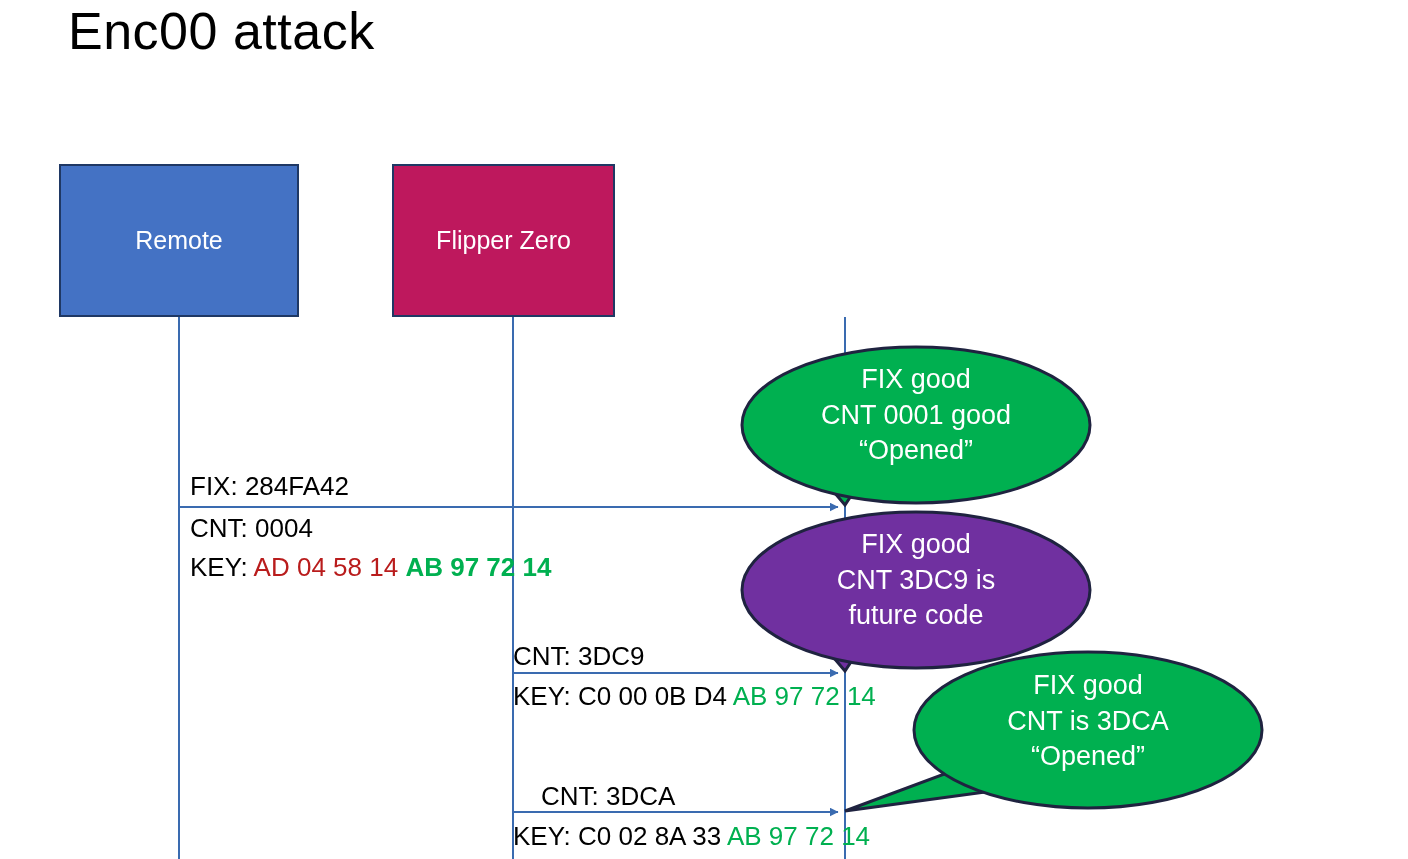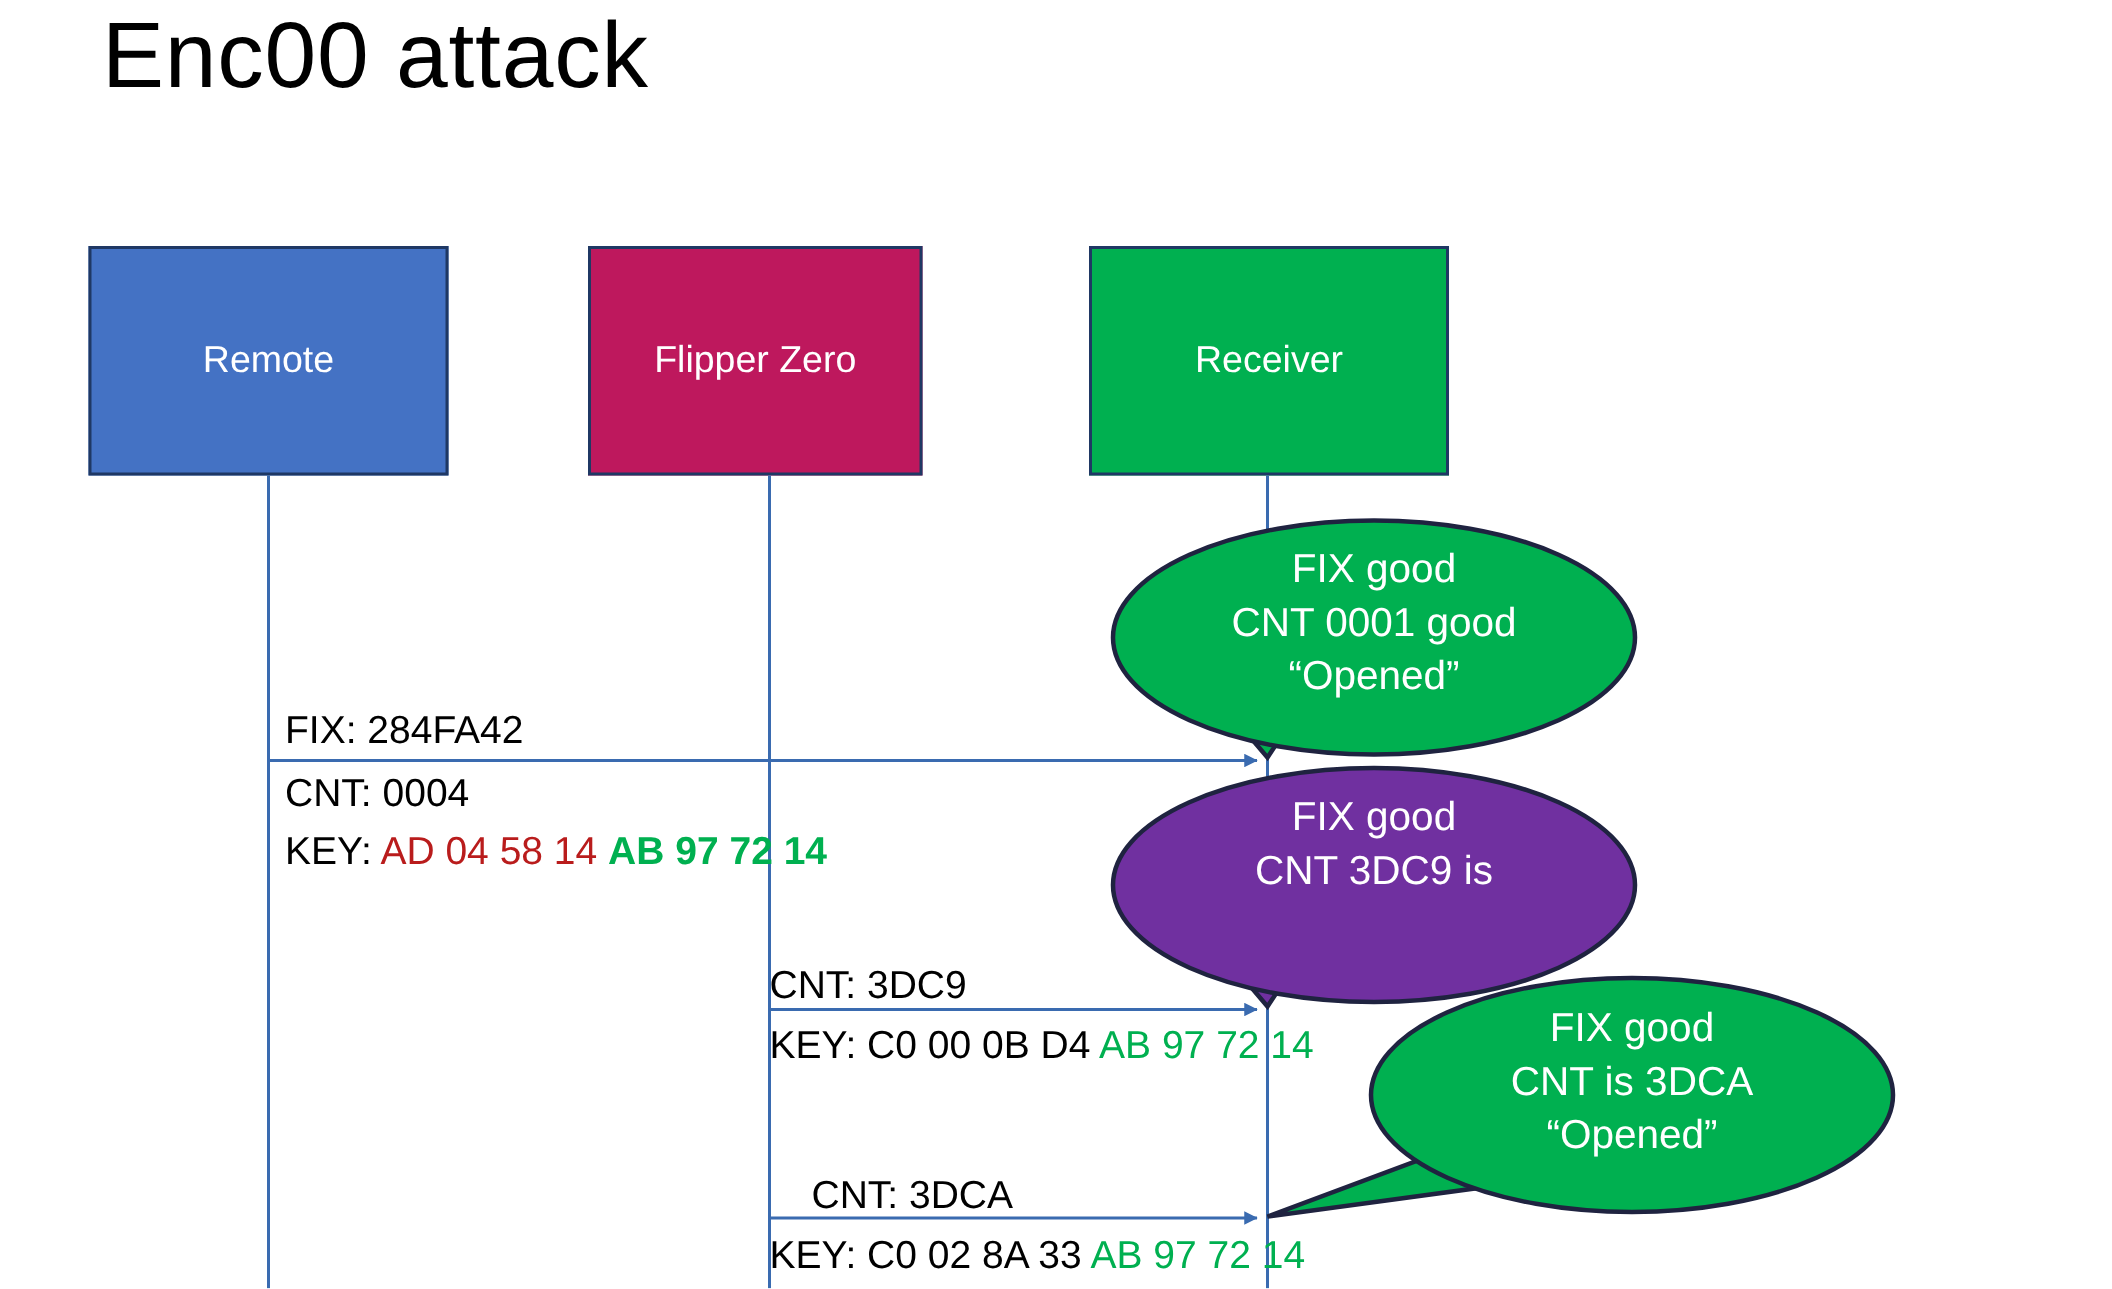--- a/index.html
+++ b/index.html
@@ -14,21 +14,21 @@
     background: #ffffff;
     overflow: hidden;
     font-family: "Liberation Sans", sans-serif;
   }
 
   
   #slide-title {
     position: absolute;
     left: 68px;
     top: 2px;
-    font-size: 62px;
+    font-size: 52px;
     font-weight: 400;
     color: #000000;
     letter-spacing: 0.5px;
     line-height: 1.15;
     white-space: nowrap;
   }
 
   
   .actor-box {
     position: absolute;
@@ -113,23 +113,20 @@
 <div id="slide">
 
   <div id="slide-title">Enc00 attack</div>
 
   <div class="actor-box" id="actor-remote">
     <span>Remote</span>
   </div>
   <div class="actor-box" id="actor-flipper">
     <span>Flipper Zero</span>
   </div>
-  <div class="actor-box" id="actor-receiver">
-    <span>Receiver</span>
-  </div>
 
   <div class="lifeline" id="lifeline-remote"></div>
   <div class="lifeline" id="lifeline-flipper"></div>
   <div class="lifeline" id="lifeline-receiver"></div>
 
   <svg id="arrow-layer" viewBox="0 0 1408 859" width="1408" height="859" xmlns="http://www.w3.org/2000/svg">
     <defs>
       <marker id="arrowhead" markerWidth="9" markerHeight="9" refX="8.5" refY="4.5" orient="auto" markerUnits="userSpaceOnUse">
         <path d="M0,0 L9,4.5 L0,9 z" fill="#3A6BB0"></path>
       </marker>
@@ -169,20 +166,21 @@
       <div>FIX good</div>
       <div>CNT 0001 good</div>
       <div>“Opened”</div>
     </div>
   </div>
 
   <div class="callout" id="callout-2">
     <div class="callout-text">
       <div>FIX good</div>
       <div>CNT 3DC9 is</div>
+      <div>future code</div>
     </div>
   </div>
 
   <div class="callout" id="callout-3">
     <div class="callout-text">
       <div>FIX good</div>
       <div>CNT is 3DCA</div>
       <div>“Opened”</div>
     </div>
   </div>

